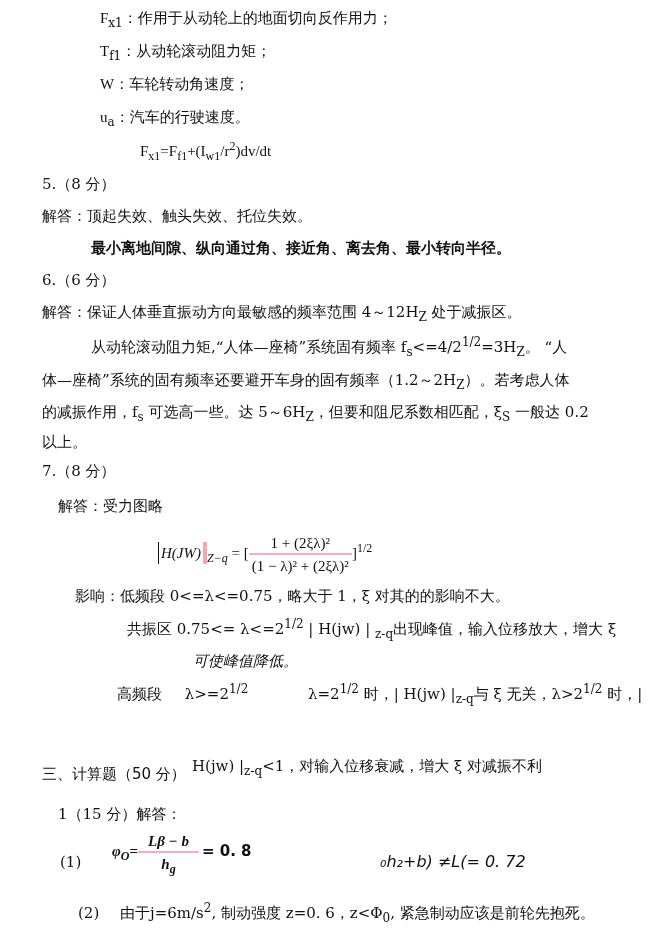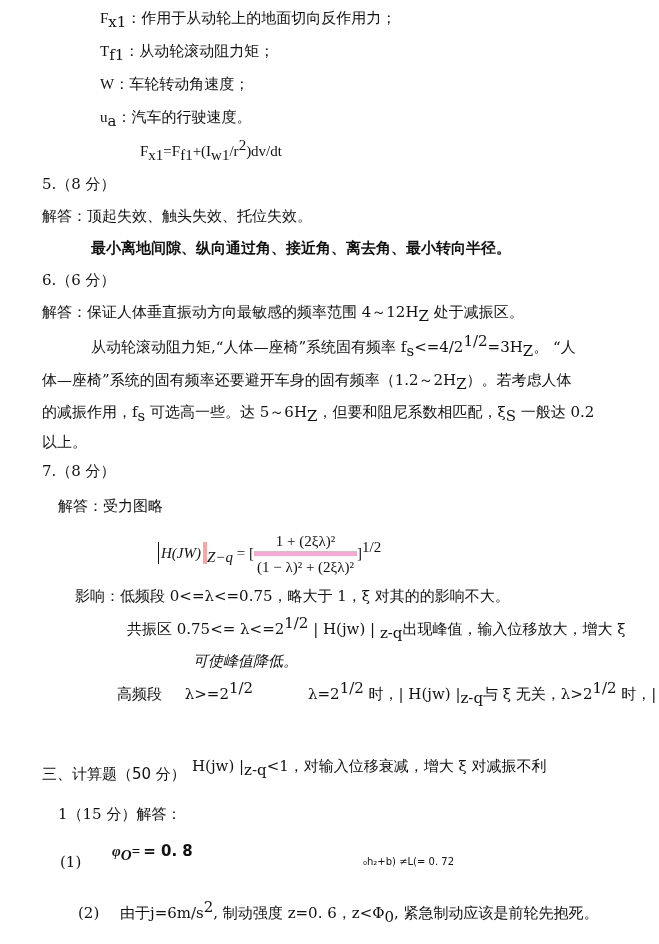--- a/index.html
+++ b/index.html
@@ -4,23 +4,23 @@
 <style>
   html, body { margin: 0; padding: 0; background: #ffffff; }
   body {
     width: 659px; height: 944px; position: relative; overflow: hidden;
     font-family: "DejaVu Serif", "Liberation Serif", serif;
     color: #111; font-size: 15px;
   }
   .line { position: absolute; white-space: nowrap; line-height: 20px; }
   .sans { font-family: "DejaVu Sans", "Liberation Sans", sans-serif; }
   .tnr { font-family: "Liberation Serif", "DejaVu Serif", serif; }
-  sub, sup { font-size: 15px; line-height: 0; text-align: center; }
+  sub, sup { font-size: 12px; line-height: 0; text-align: center; }
   .frac { display: inline-block; vertical-align: middle; text-align: center; }
-  .frac .num { display: block; padding: 0 3px; border-bottom: 5px solid #f9a8d4; line-height: 20px; }
+  .frac .num { display: block; padding: 0 3px; border-bottom: 2px solid #f9a8d4; line-height: 20px; }
   .frac .den { display: block; padding: 0 3px; line-height: 22px; }
   .ital { font-style: italic; }
   .bracket-abs { display: inline-block; border-left: 1px solid #111; border-right: 1px solid #111; padding: 0 2px; }
 </style>
 </head>
 <body>
 
 <div class="line" style="left:100px; top:8px;">
   <span class="tnr">F</span><sub>x1</sub><span>：作用于从动轮上的地面切向反作用力；</span>
 </div>
@@ -83,20 +83,20 @@
 </div>
 <div class="line" style="left:192px; top:716px;margin-top:40px;">
   <span>H(jw) |</span><sub>z-q</sub><span>&lt;1，对输入位移衰减，增大 ξ 对减振不利</span>
 </div>
 
 <div class="line sans" style="left:42px; top:764px;">三、计算题（50 分）</div>
 <div class="line" style="left:58px; top:804px;">1（15 分）解答：</div>
 
 <div class="line" style="left:60px; top:852px;">(1)</div>
 <div class="line tnr" style="left:112px; top:822px; line-height:58px;font-weight:bold;">
-  <span class="ital">φ</span><sub class="ital">O</sub><span>=</span><span class="sans" style="margin-left:3px;">= 0. 8</span>
+  <span class="ital">φ</span><sub class="ital">O</sub><span>=</span><span class="frac ital"><span class="num" style="padding:0 10px;">Lβ − b</span><span class="den"><span>h</span><sub>g</sub></span></span><span class="sans" style="margin-left:3px;">= 0. 8</span>
 </div>
-<div class="line sans" style="left:363px; top:852px; font-size:10px;">₀h₂+b) ≠L(= 0. 72</div>
+<div class="line sans" style="left:380px; top:852px; font-size:16px;font-style:italic;">₀h₂+b) ≠L(= 0. 72</div>
 
 <div class="line" style="left:78px; top:903px;">
   <span>(2)</span>
   <span style="margin-left:16px;">由于j=6m/s</span><sup>2</sup><span>, 制动强度 z=0. 6，z&lt;Φ</span><sub>0</sub><span>, 紧急制动应该是前轮先抱死。</span>
 </div>
 
 </body></html>

